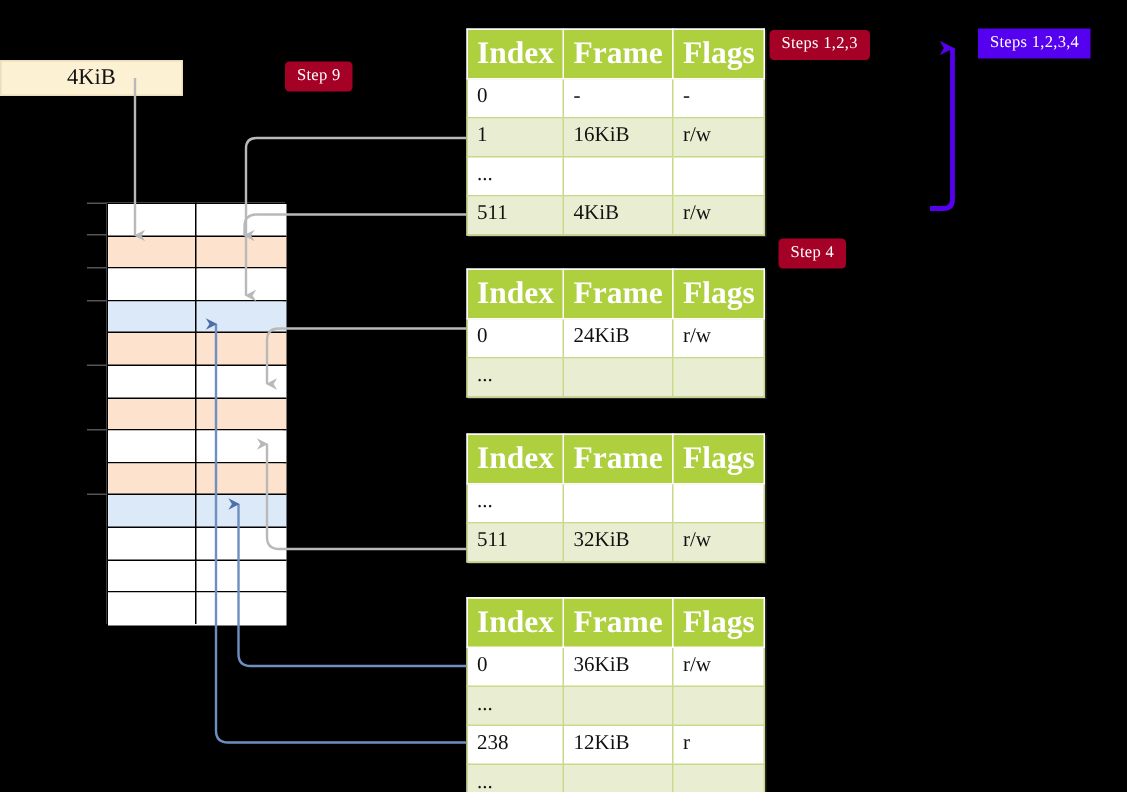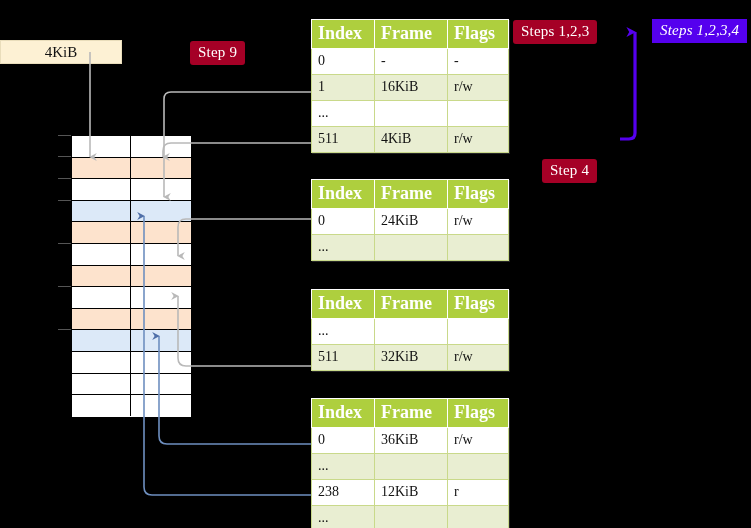--- a/index.html
+++ b/index.html
@@ -18,21 +18,21 @@
     position: absolute;
     left: 0; top: 0;
     width: 751px;
     height: 528px;
     background: #000000;
   }
 
   
   .badge {
     position: absolute;
-    font-size: 15px;
+    font-size: 11px;
     line-height: 1;
     padding: 4px 8px 5px 8px;
     color: #ffffff;
     white-space: nowrap;
     letter-spacing: 0.2px;
   }
   .badge-red {
     background: #a50026;
     border-radius: 3px;
     box-shadow: 0 1px 0 rgba(0,0,0,.5);
@@ -101,21 +101,21 @@
     border-collapse: collapse;
     background: #ffffff;
     font-size: 14px;
     color: #111111;
     box-shadow: 1px 1px 0 rgba(255,255,255,.15);
   }
   .ptable th {
     background: #aecf3e;
     color: #ffffff;
     font-weight: bold;
-    font-size: 18px;
+    font-size: 21px;
     text-align: left;
     padding: 3px 6px 4px 6px;
     border: 1px solid #ffffff;
     white-space: nowrap;
   }
   .ptable td {
     border: 1px solid #c9d98a;
     padding: 3px 6px 4px 6px;
     vertical-align: middle;
     white-space: nowrap;
@@ -142,29 +142,29 @@
 <div id="stage">
 
   <div class="capbox" style="left:0px; top:40px; width:120px; height:22px;">
     <span>4KiB</span>
   </div>
 
   <div class="badge badge-red" style="left:190px; top:41px;">
     <span>Step 9</span>
   </div>
 
-  <div class="badge badge-red" style="left:542px; top:159px;">
+  <div class="badge badge-red" style="left:519px; top:159px;">
     <span>Step 4</span>
   </div>
 
   <div class="badge badge-red" style="left:513px; top:20px;">
     <span>Steps 1,2,3</span>
   </div>
 
-  <div class="badge badge-purple" style="left:652px; top:19px;font-style:italic;">
+  <div class="badge badge-purple" style="left:652px; top:19px;">
     <span>Steps 1,2,3,4</span>
   </div>
 
   <div id="memcol">
       <div class="memrow" style="top: 0px; height: 21.6px;"></div>
       <div class="memrow peach" style="top: 21.6px; height: 21.6px;"></div>
       <div class="memrow" style="top: 43.2px; height: 21.6px;"></div>
       <div class="memrow bluey" style="top: 64.8px; height: 21.6px;"></div>
       <div class="memrow peach" style="top: 86.4px; height: 21.6px;"></div>
       <div class="memrow" style="top: 108px; height: 21.6px;"></div>

